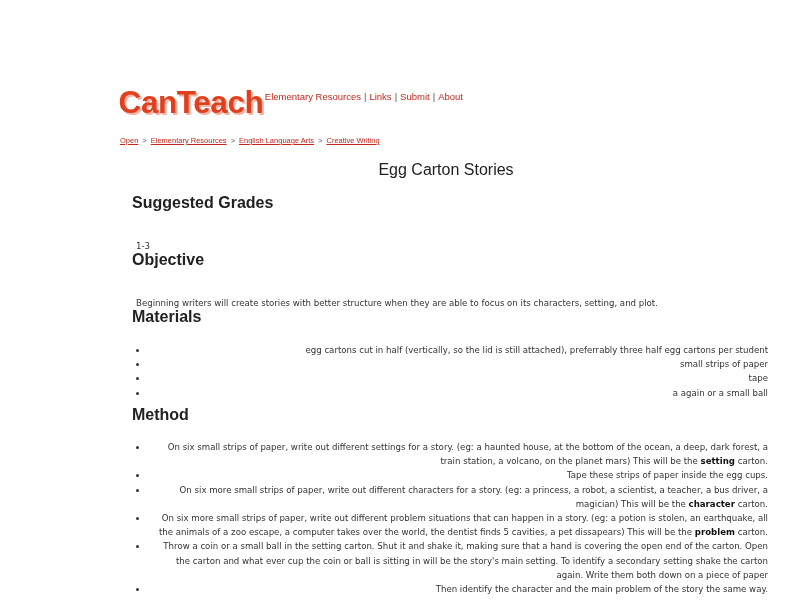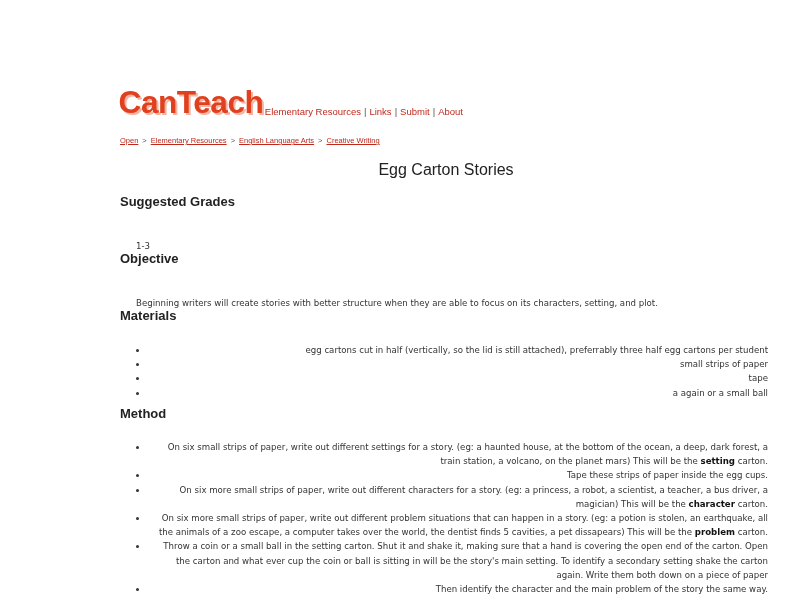--- a/index.html
+++ b/index.html
@@ -1,28 +1,28 @@
 <!DOCTYPE html>
 <html><head>
 <meta charset="utf-8">
 <style>
   html, body { margin:0; padding:0; background:#ffffff; }
   body { width:800px; height:600px; overflow:hidden; position:relative; font-family:"DejaVu Sans", sans-serif; color:#222; }
   .page { position:absolute; left:120px; top:0; width:630px; }
   .header { position:absolute; top:86px; left:0; display:flex; align-items:flex-end; }
   .logo { font-family:"Liberation Sans", sans-serif; font-weight:bold; font-size:31px; color:#e0401e; letter-spacing:-0.5px; text-shadow:2px 2px 0 #f2b4a4; line-height:34px; transform:scaleX(1.02); }
-  .topnav { font-family:"Liberation Sans", sans-serif; font-size:9.5px; color:#c0281c; margin-left:3px; margin-bottom:3px; }
+  .topnav { font-family:"Liberation Sans", sans-serif; font-size:9.5px; color:#c0281c; margin-left:3px; margin-bottom:18px; }
   .topnav a { color:#c0281c; text-decoration:none; }
   .topnav .sep { color:#555; margin:0 3px; }
   .breadcrumb { position:absolute; top:136px; left:0; font-family:"Liberation Sans", sans-serif; font-size:7.5px; color:#555; }
   .breadcrumb a { color:#c0281c; text-decoration:underline; }
   .breadcrumb .gt { margin:0 4px; color:#555; }
   .title { position:absolute; top:161px; left:0; width:620px; text-align:center; font-family:"Liberation Sans", sans-serif; font-size:16px; color:#222; }
   .title span { margin-left:32px; }
-  h3 { position:absolute; left:0; margin:0; font-family:"Liberation Sans", sans-serif; font-size:13px; font-weight:bold; color:#222; }
+  h3 { position:absolute; left:12px; margin:0; font-family:"Liberation Sans", sans-serif; font-size:16px; font-weight:bold; color:#222; }
   .txt { position:absolute; left:0; margin:16px; font-size:8.6px; color:#333; line-height:14.2px; }
   ul { position:absolute; left:0; margin:6px; padding-left:22px; font-size:8.6px; color:#333; line-height:14.2px; width:620px;text-align:right; }
   ul li { padding-left:0; }
   b { font-weight:bold; color:#111; }
 </style>
 </head>
 <body>
 
 <div class="page">
   <div class="header">

